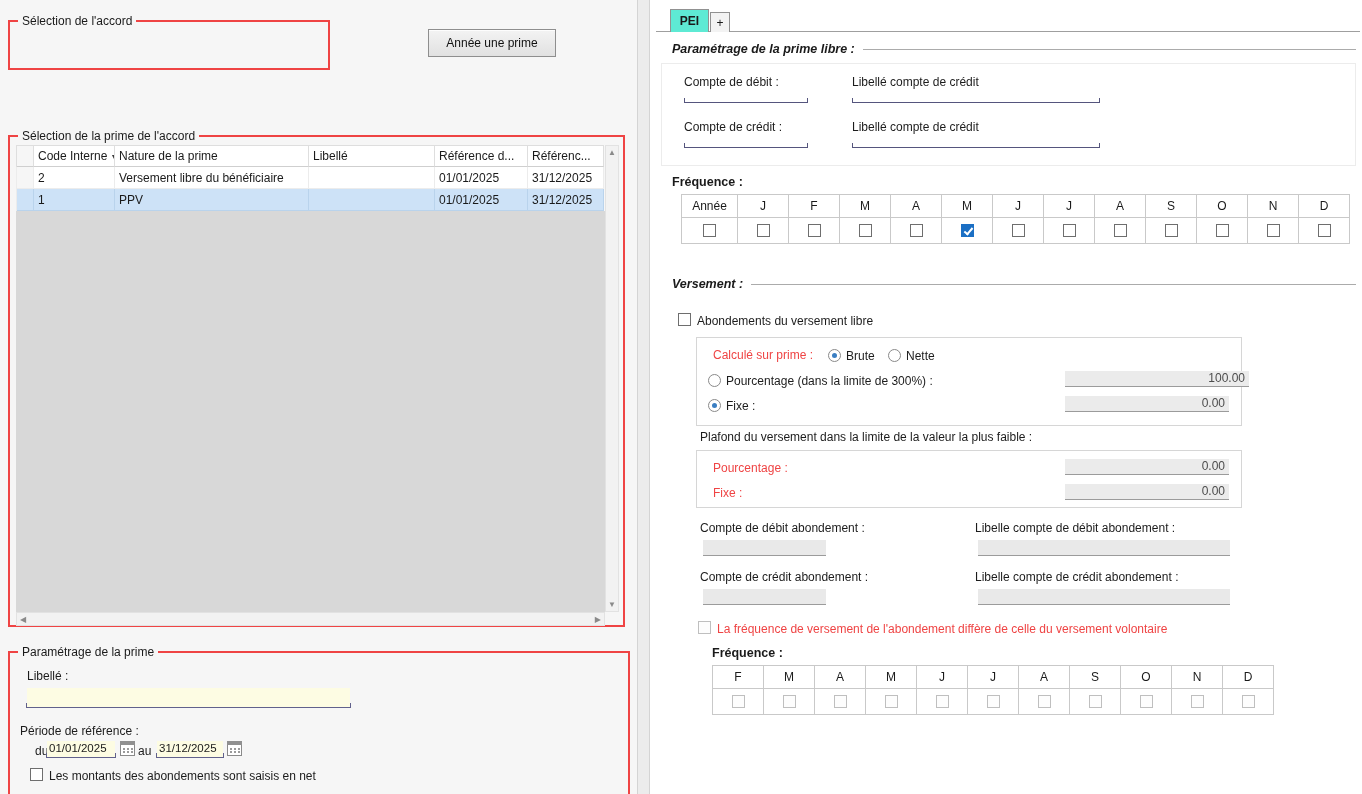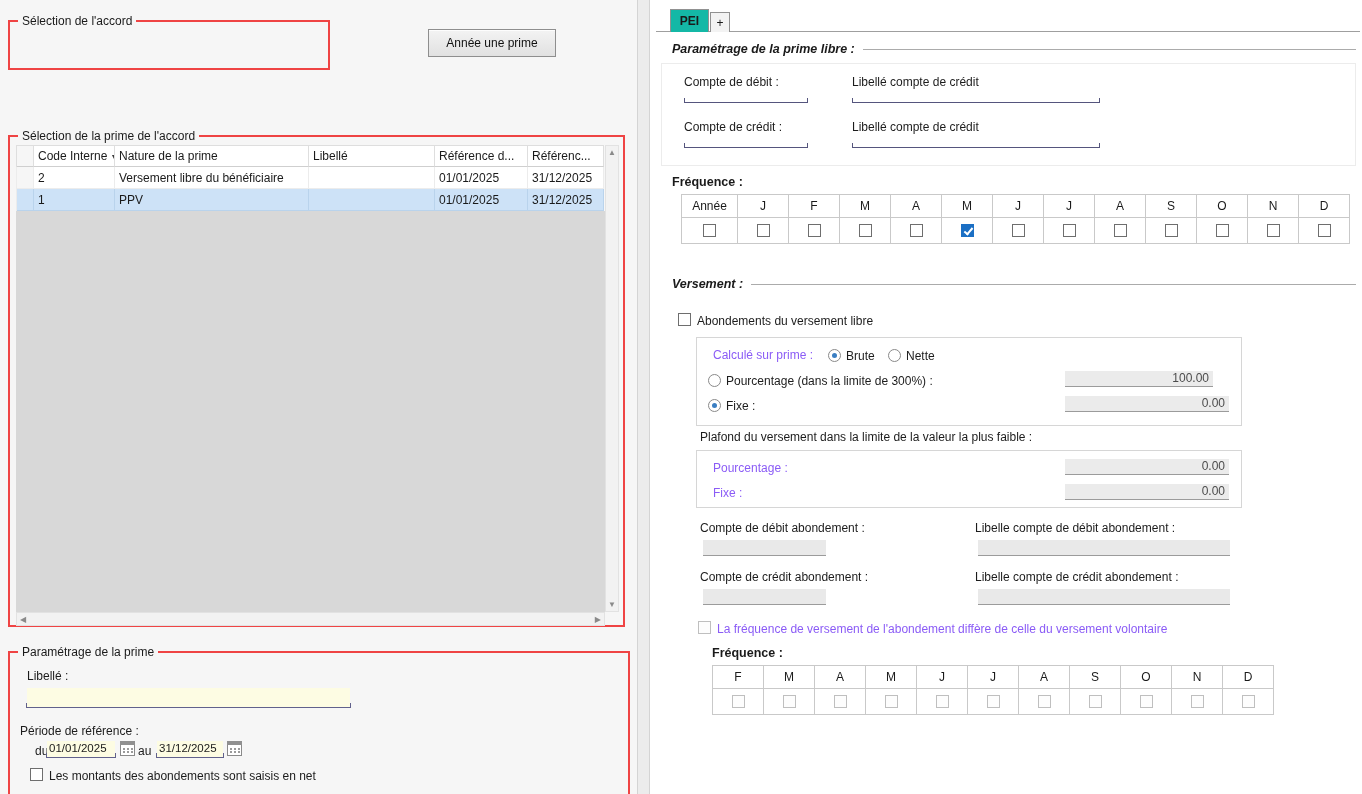--- a/index.html
+++ b/index.html
@@ -8,21 +8,21 @@
 
   
   .left { position:absolute; left:0; top:0; width:637px; height:794px; background:#f6f6f6; }
   .divider { position:absolute; left:637px; top:0; width:13px; height:794px; background:#ececec; border-left:1px solid #d4d4d4; border-right:1px solid #d4d4d4; }
   .right { position:absolute; left:650px; top:0; width:712px; height:794px; background:#fff; }
 
   .gb { position:absolute; border:2px solid #ef4444; }
   .gb-label { position:absolute; top:-8px; left:8px; background:#f6f6f6; padding:0 4px; font-size:12px; white-space:nowrap; }
 
   .lbl { position:absolute; font-size:12px; white-space:nowrap; color:#1c1c1c; }
-  .glbl { color:#8b5cf6; }
+  .glbl { color:#ef4444; }
   .blbl { position:absolute; font-size:12.5px; font-weight:bold; white-space:nowrap; }
 
   .combo { position:absolute; left:12px; top:13px; width:298px; height:23px; background:#fff; border:1px solid #8f8f8f; display:flex; align-items:center; }
   .combo-val { flex:1; padding-left:6px; overflow:hidden; white-space:nowrap; }
   .chev { width:7px; height:7px; border-right:1.6px solid #444; border-bottom:1.6px solid #444; transform:rotate(45deg); margin-right:9px; margin-top:-4px; }
 
   .btn-create { position:absolute; left:428px; top:29px; width:128px; height:28px; background:linear-gradient(#f3f3f3,#e1e1e1); border:1px solid #8e8e8e; font-family:"Liberation Sans",sans-serif; font-size:12px; color:#111; box-shadow: inset 0 1px 0 #fdfdfd; cursor:default; }
 
   
   .pt-header { position:absolute; left:6px; top:8px; display:flex; border-left:1px solid #dedede; }
@@ -57,21 +57,21 @@
 
   
   .cb { display:inline-block; width:13px; height:13px; border:1px solid #6e6e6e; background:#fff; position:relative; }
   .cb.dis { border-color:#bfbfbf; background:#fdfdfd; }
   .cb.checked { background:#1b6fc4; border-color:#1b6fc4; }
   .cb.checked::after { content:""; position:absolute; left:4px; top:1px; width:3px; height:7px; border:solid #fff; border-width:0 2px 2px 0; transform:rotate(40deg); }
   .rb { display:inline-block; width:13px; height:13px; border:1px solid #8a8a8a; border-radius:50%; background:#fff; position:relative; }
   .rb.sel::after { content:""; position:absolute; left:3px; top:3px; width:5px; height:5px; border-radius:50%; background:#3a7ec2; }
 
   
-  .tab { position:absolute; background:#14b8a6; border:1px solid #919191; border-bottom:none; display:flex; align-items:center; justify-content:center; z-index:2; }
+  .tab { position:absolute; background:#5eead4; border:1px solid #919191; border-bottom:none; display:flex; align-items:center; justify-content:center; z-index:2; }
   .tab.active { left:20px; top:9px; width:39px; height:23px; font-weight:bold; }
   .tab.plus { left:60px; top:12px; width:20px; height:20px; background:#f3f3f3; }
   .content-line { position:absolute; left:6px; right:2px; top:31px; border-top:1px solid #9f9f9f; }
 
   .sect { position:absolute; display:flex; align-items:center;font-style:italic; }
   .sect-label { font-weight:bold; font-size:12.5px; white-space:nowrap; }
   .sect .rule { flex:1; height:1px; background:#ababab; margin-left:8px; }
 
   .obox { position:absolute; border:1px solid #d6d6d6; }
 
@@ -265,21 +265,21 @@
     <span class="lbl" style="left:47px; top:314px">Abondements du versement libre</span>
 
     <div class="obox" style="left:46px; top:337px; width:546px; height:89px">
       <span class="lbl glbl" style="left:16px; top:10px">Calculé sur prime :</span>
       <span class="rb sel" style="position:absolute; left:131px; top:11px"></span>
       <span class="lbl" style="left:149px; top:11px">Brute</span>
       <span class="rb" style="position:absolute; left:191px; top:11px"></span>
       <span class="lbl" style="left:209px; top:11px">Nette</span>
       <span class="rb" style="position:absolute; left:11px; top:36px"></span>
       <span class="lbl" style="left:29px; top:36px">Pourcentage (dans la limite de 300%) :</span>
-      <div class="vfield" style="left:368px; top:33px; width:148px">100.00</div>
+      <div class="vfield" style="left:368px; top:33px; width:184px">100.00</div>
       <span class="rb sel" style="position:absolute; left:11px; top:61px"></span>
       <span class="lbl" style="left:29px; top:61px">Fixe :</span>
       <div class="vfield" style="left:368px; top:58px; width:164px">0.00</div>
     </div>
 
     <span class="lbl" style="left:50px; top:430px">Plafond du versement dans la limite de la valeur la plus faible :</span>
     <div class="obox" style="left:46px; top:450px; width:546px; height:58px">
       <span class="lbl glbl" style="left:16px; top:10px">Pourcentage :</span>
       <div class="vfield" style="left:368px; top:8px; width:164px">0.00</div>
       <span class="lbl glbl" style="left:16px; top:35px">Fixe :</span>

